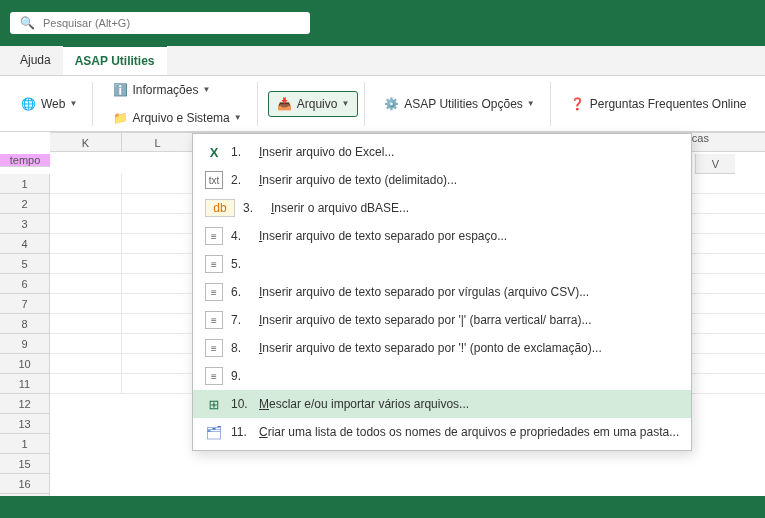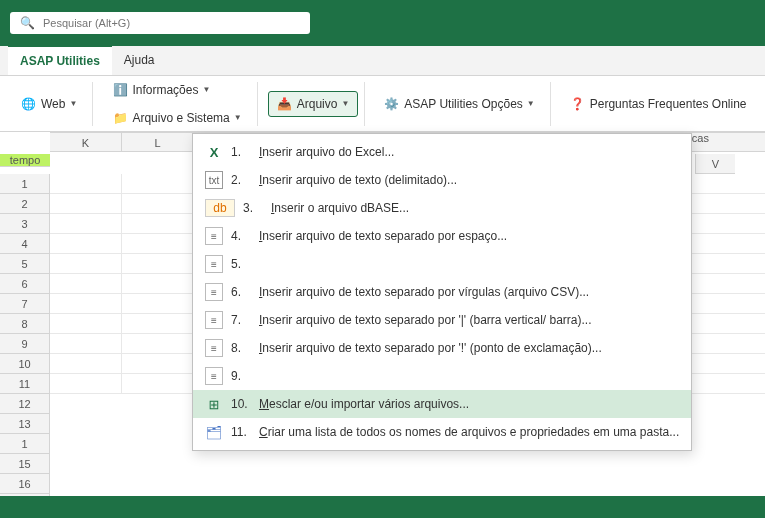--- a/index.html
+++ b/index.html
@@ -267,39 +267,39 @@
       padding: 0 6px;
     }
 
     .tempo-label {
       position: absolute;
       top: 154px;
       left: 0;
       font-size: 11px;
       color: #555;
       padding: 0 4px;
-      background: #bef264;
+      background: #f0abfc;
       border-bottom: 1px solid #d4d4d4;
       width: 50px;
       text-align: center;
     }
   </style>
 </head>
 <body>
 
 <div class="top-bar">
   <div class="search-box">
     <span class="search-icon-unicode">🔍</span>
     <input type="text" placeholder="Pesquisar (Alt+G)" style="">
   </div>
 </div>
 
 <div class="ribbon-tabs">
+  <button class="ribbon-tab">Ajuda</button>
   <button class="ribbon-tab active">ASAP Utilities</button>
-  <button class="ribbon-tab">Ajuda</button>
 </div>
 
 <div class="ribbon-toolbar">
 
   <div class="ribbon-group">
     <button class="ribbon-btn">
       <span class="icon-box web-icon">🌐</span>
       <span>Web</span>
       <span class="chevron">▼</span>
     </button>

